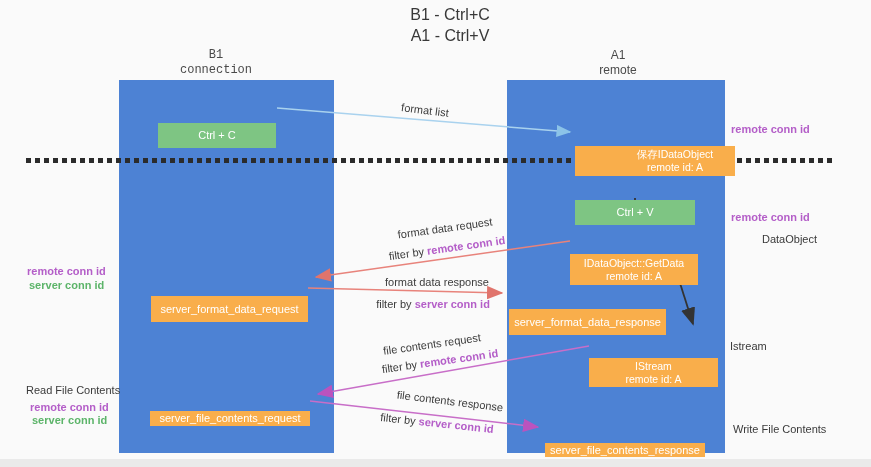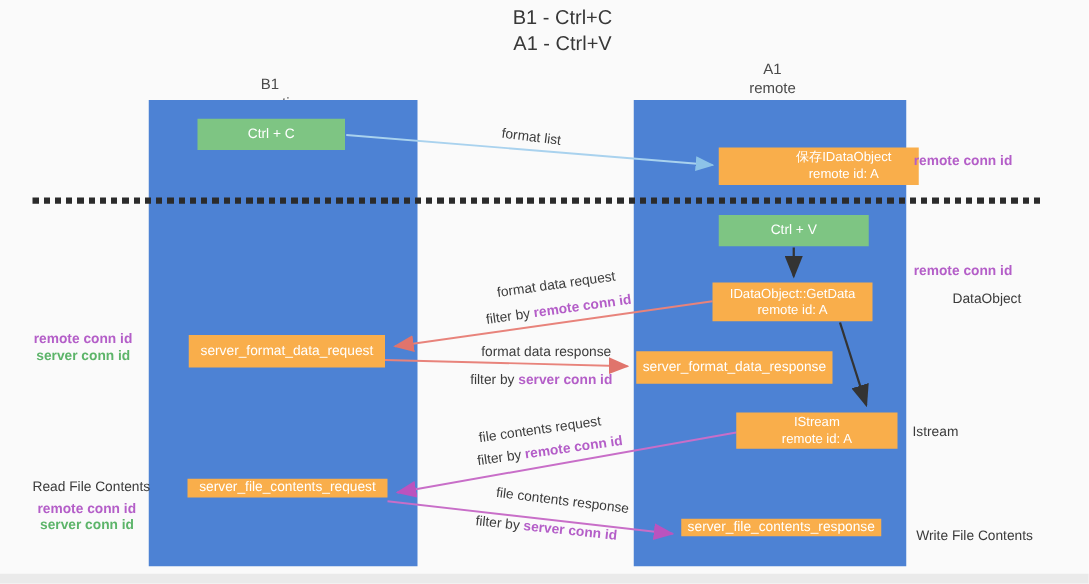--- a/index.html
+++ b/index.html
@@ -7,21 +7,21 @@
   #canvas{position:relative;width:871px;height:467px;background:#fafafa;overflow:hidden;}
 
   .title-line{position:absolute;left:450px;transform:translateX(-50%);font-size:16px;color:#383838;white-space:nowrap;}
   .col-header{position:absolute;transform:translateX(-50%);font-size:12px;color:#4a4a4a;text-align:center;line-height:15px;white-space:nowrap;}
 
   .lifeline{position:absolute;top:80px;height:373px;background:#4d82d4;}
   #lifeline-left{left:119px;width:215px;}
   #lifeline-right{left:507px;width:218px;}
 
   .node{position:absolute;display:flex;flex-direction:column;align-items:center;justify-content:center;
-        color:#ffffff;font-size:11px;line-height:13px;text-align:center;white-space:nowrap;}
+        color:#ffffff;font-size:11px;line-height:13px;text-align:center;white-space:nowrap;margin-top:28px;}
   .node.green{background:#7ec583;}
   .node.orange{background:#f9ae4b;}
   .node .l2{font-size:10.5px;}
 
   .side-label{position:absolute;font-size:11px;color:#3a3a3a;white-space:nowrap;}
   .purple{color:#b45ec8;font-weight:bold;}
   .greentx{color:#5cb469;font-weight:bold;}
 
   .edge-label{position:absolute;font-size:11px;color:#3c3c3c;white-space:nowrap;transform:translate(-50%,-50%);}
   .r-neg{transform:translate(-50%,-50%) rotate(-8deg);}
@@ -35,21 +35,21 @@
   svg.overlay{position:absolute;left:0;top:0;pointer-events:none;}
 </style>
 </head>
 <body>
 
 <div id="canvas">
 
   <div class="title-line" style="top:6px;">B1 - Ctrl+C</div>
   <div class="title-line" style="top:27px;">A1 - Ctrl+V</div>
 
-  <div class="col-header" style="left:216px;top:60px;">
+  <div class="col-header" style="left:216px;top:48px;font-family:Liberation Mono, monospace;">
     <div>B1</div>
     <div>connection</div>
   </div>
   <div class="col-header" style="left:618px;top:48px;">
     <div>A1</div>
     <div>remote</div>
   </div>
 
   <div class="lifeline" id="lifeline-left"></div>
   <div class="lifeline" id="lifeline-right"></div>

